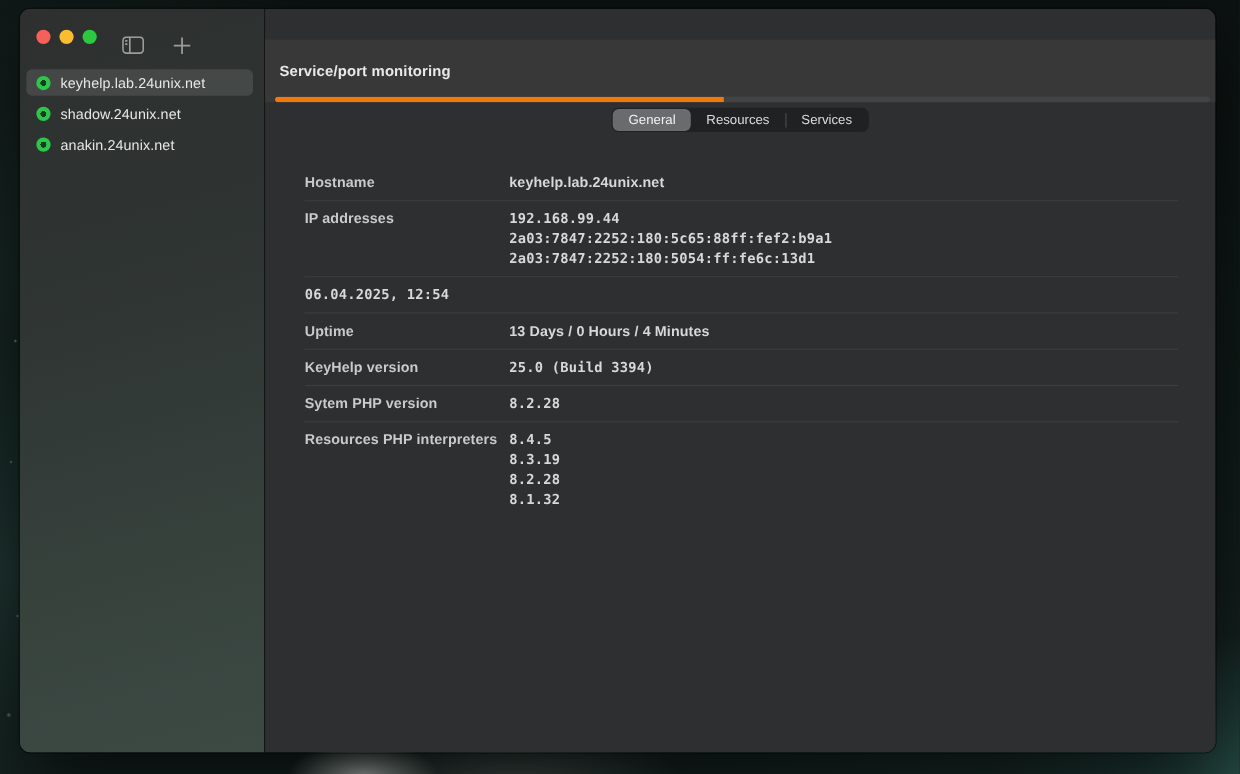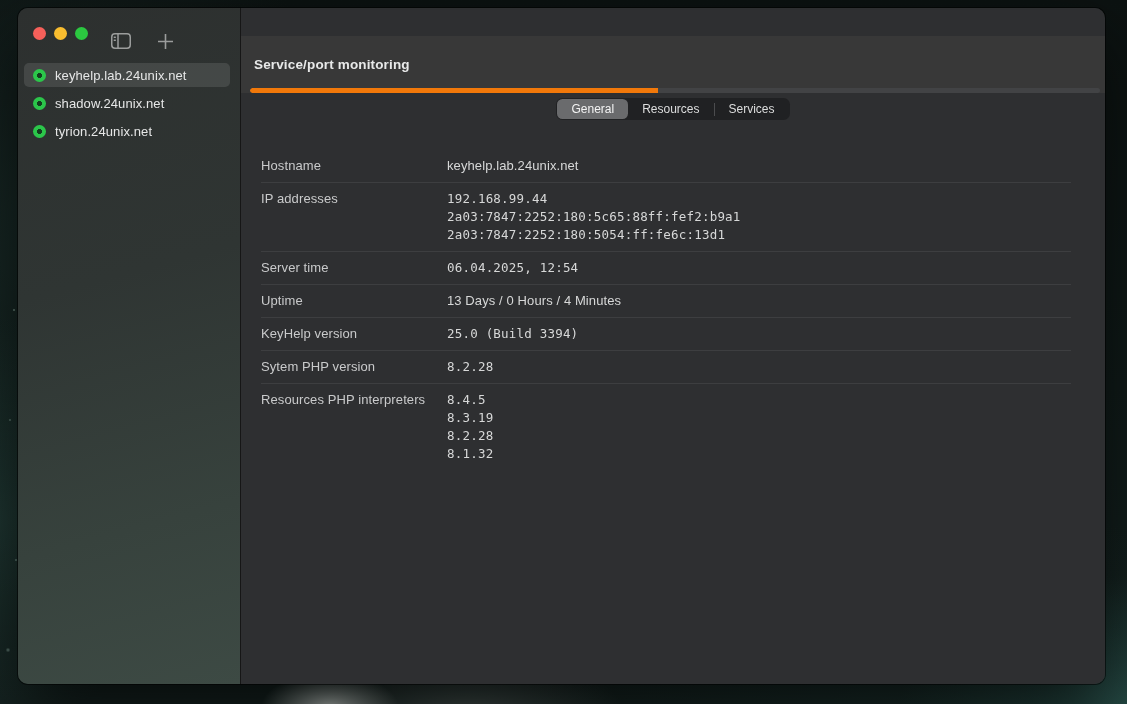--- a/index.html
+++ b/index.html
@@ -74,21 +74,21 @@
     display:flex; align-items:center; background:#202123; border-radius:6.5px;
     padding:1px; height:22px;
   }
   .segment {
     height:20px; display:flex; align-items:center; justify-content:center;
     padding:0 14px; font-size:12px; color:#dcdddd; border-radius:5.5px; white-space:nowrap;
   }
   .segment.selected { background:#6a6b6d; color:#f3f3f3; }
   .seg-divider { width:1px; height:13px; background:#4b4c4e; }
 
-  .rows { margin:30px 34px 0 20px; }
+  .rows { margin:30px 34px 0 36px;font-weight:bold; }
   .row { display:flex; align-items:flex-start; padding:7px 0; border-bottom:1px solid #3d3e40; }
   .row:last-child { border-bottom:none; }
   .row-label { width:186px; flex:0 0 186px; font-size:13px; color:#c9cacb; line-height:18px; letter-spacing:0.1px; }
   .row-value { font-size:13px; color:#d7d8d8; line-height:18px; letter-spacing:0.1px; }
   .row.mono .row-value { font-family:"DejaVu Sans Mono", monospace; font-size:12.5px; letter-spacing:0.2px; }
 </style>
 </head>
 <body>
 
 <div class="window">
@@ -120,21 +120,21 @@
       <div class="server-item selected">
         <span class="status-dot"></span>
         <span class="server-label">keyhelp.lab.24unix.net</span>
       </div>
       <div class="server-item">
         <span class="status-dot"></span>
         <span class="server-label">shadow.24unix.net</span>
       </div>
       <div class="server-item">
         <span class="status-dot"></span>
-        <span class="server-label">tyrion.24unix.net</span>
+        <span class="server-label">anakin.24unix.net</span>
       </div>
     </div>
   </div>
 
   <div class="content">
     <div class="titlebar">
       <span class="title">Service/port monitoring</span>
       <div class="progress-track">
         <div class="progress-fill" style="width: 48%; background: rgb(241, 120, 10);"></div>
       </div>
@@ -161,21 +161,20 @@
       <div class="row mono">
         <div class="row-label">IP addresses</div>
         <div class="row-value">
           <div>192.168.99.44</div>
           <div>2a03:7847:2252:180:5c65:88ff:fef2:b9a1</div>
           <div>2a03:7847:2252:180:5054:ff:fe6c:13d1</div>
         </div>
       </div>
 
       <div class="row mono">
-        <div class="row-label">Server time</div>
         <div class="row-value">
           <div>06.04.2025, 12:54</div>
         </div>
       </div>
 
       <div class="row">
         <div class="row-label">Uptime</div>
         <div class="row-value">
           <div>13 Days / 0 Hours / 4 Minutes</div>
         </div>

